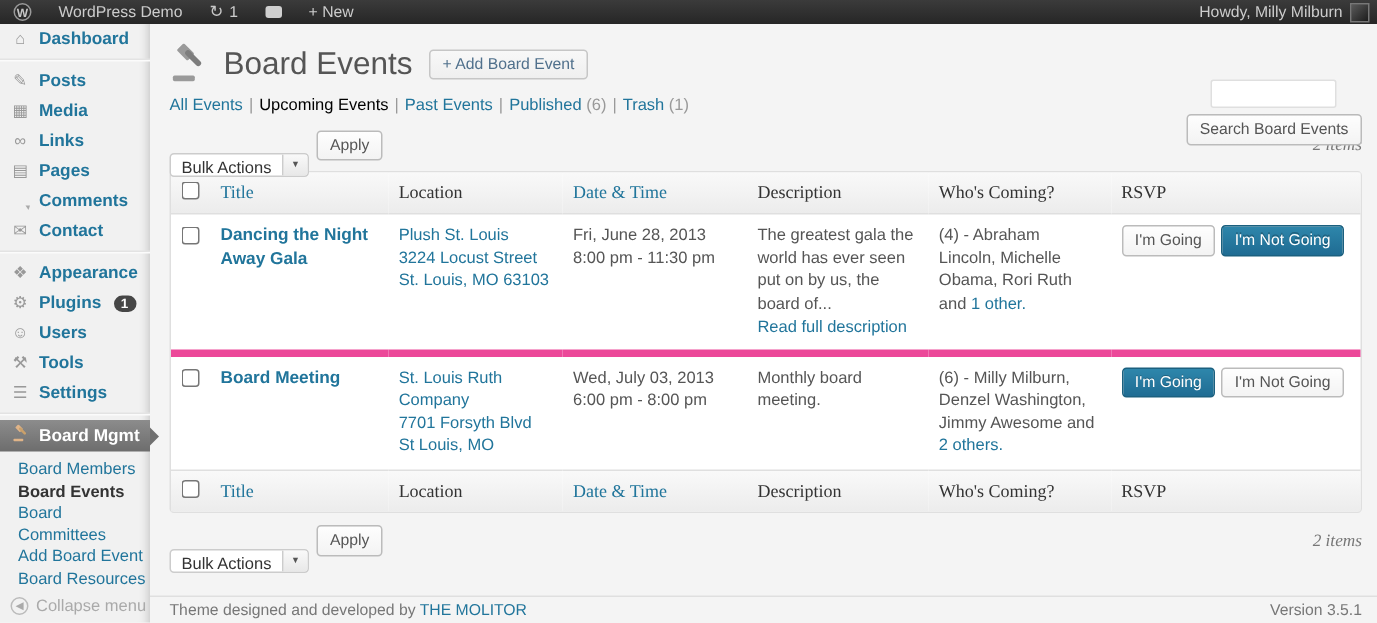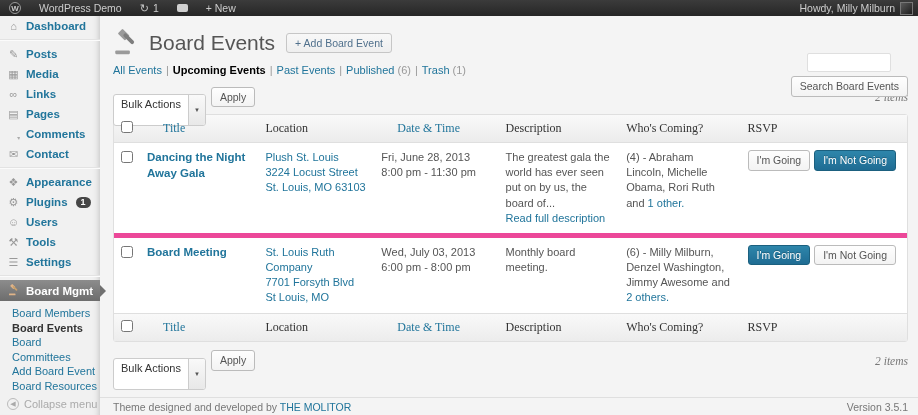--- a/index.html
+++ b/index.html
@@ -79,29 +79,29 @@
   .header-row{ display:flex; align-items:center; gap:9px; margin-top:9px; }
   .icon32{ width:27px; height:27px; }
   h1{ font-size:21px; font-weight:normal; color:#555; }
   .add-new{
     font-size:10.5px; color:#50708c; background:linear-gradient(#f8f8f8,#efefef);
     border:1px solid #c6c6c6; border-radius:3px; padding:3px 8px; cursor:pointer; margin-left:2px;
   }
 
   .subsubsub{ margin-top:8px; font-size:11px; color:#999; }
   .subsubsub a{ color:#21759b; }
-  .subsubsub .current{ color:#000; font-weight:bold; }
+  .subsubsub .current{ color:#000; font-weight:normal; }
   .subsubsub .count{ color:#999; }
   .subsubsub .pipe{ margin:0 4px; color:#999; }
 
   .tablenav{ display:flex; justify-content:space-between; align-items:center; margin-top:10px; height:22px; }
   .bulk-group{ display:flex; gap:5px; align-items:center; }
   .select{
     display:inline-flex; align-items:stretch; border:1px solid #ccc; border-radius:3px; background:#fff;
-    height:32px; font-size:11px; color:#333; cursor:pointer; overflow:hidden;margin-top:26px;
+    height:16px; font-size:11px; color:#333; cursor:pointer; overflow:hidden;margin-top:26px;
   }
   .select .sel-label{ padding:3px 7px; }
   .select .sel-arrow{ width:17px; border-left:1px solid #ccc; background:linear-gradient(#f9f9f9,#e8e8e8);
     display:flex; align-items:center; justify-content:center; font-size:6px; color:#555; }
   .btn{
     font-size:10.5px; padding:3px 8px; border-radius:3px; border:1px solid #bbb;
     background:linear-gradient(#fefefe,#f3f3f3); color:#555; cursor:pointer; line-height:1.2;
   }
   .btn-primary{
     border-color:#1b607f; background:linear-gradient(#2e86ab,#1f6c93); color:#fff;
@@ -114,21 +114,21 @@
     width:100%; border-collapse:separate; border-spacing:0; background:#fff;
     border:1px solid #dfdfdf; border-radius:3px; margin-top:6px;
   }
   .widefat th{
     background:linear-gradient(#f9f9f9,#ececec);
     font-family:"Liberation Serif", serif; font-weight:normal; font-size:12px; color:#333;
     text-align:left; padding:5px 7px;
   }
   .widefat thead th{ border-bottom:1px solid #dfdfdf; }
   .widefat tfoot th{ border-top:1px solid #dfdfdf; }
-  .widefat th a{ color:#21759b;margin-left:16px; }
+  .widefat th a{ color:#21759b; }
   .widefat td{ padding:7px; font-size:11px; line-height:1.38; color:#555; vertical-align:top; }
   .widefat tbody tr + tr td{ border-top:5px solid #ec4899; }
   .check-col{ width:22px; }
   .check-col input{ width:12px; height:12px; margin-top:1px; }
   td a, .loc-line{ color:#21759b; display:block; }
   .row-title{ font-weight:bold; color:#21759b; font-size:11.5px; display:inline; }
   .rsvp-cell{ white-space:nowrap; }
   .rsvp-cell .btn{ margin-right:4px; }
 
   

